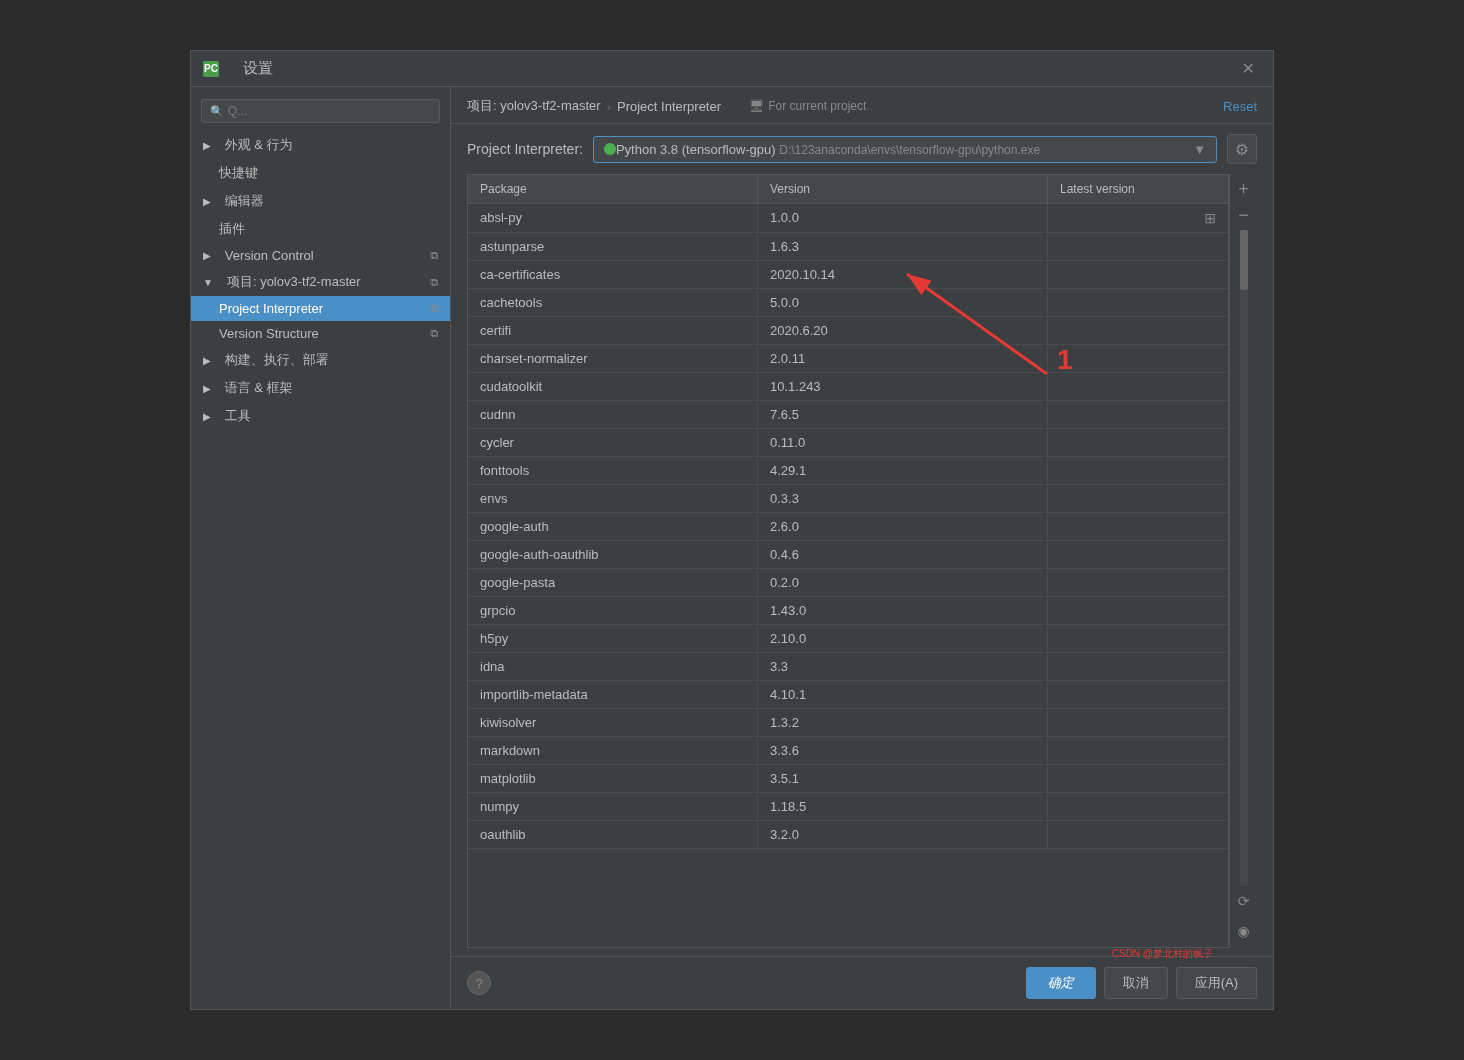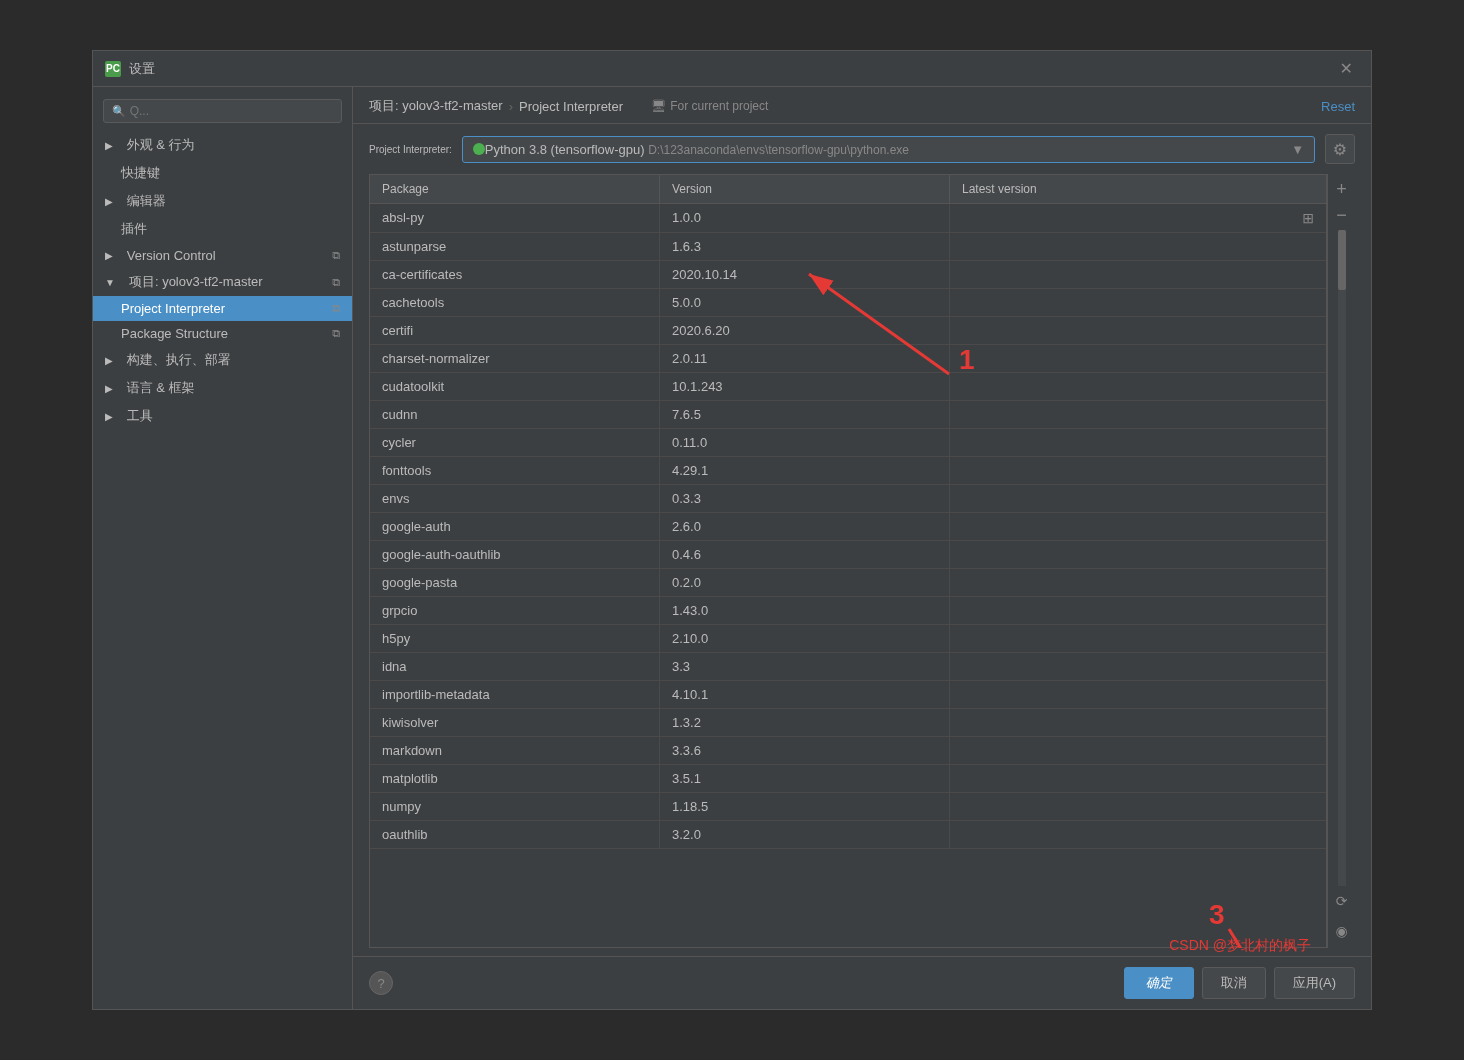--- a/index.html
+++ b/index.html
@@ -7,21 +7,21 @@
       background: #2b2b2b;
       font-family: 'Microsoft YaHei', 'SimHei', Arial, sans-serif;
       font-size: 13px;
       color: #bbbbbb;
       display: flex;
       justify-content: center;
       align-items: center;
       min-height: 100vh;
     }
     .dialog {
-      width: 1280px;
+      width: 1084px;
       height: 960px;
       background: #3c3f41;
       border: 1px solid #555;
       display: flex;
       flex-direction: column;
       position: relative;
     }
     .title-bar {
       background: #3c3f41;
       height: 36px;
@@ -39,21 +39,22 @@
       border-radius: 2px;
       display: flex;
       align-items: center;
       justify-content: center;
       font-size: 10px;
       color: white;
       font-weight: bold;
     }
     .title-bar-text {
       color: #bbbbbb;
-      font-size: 13px;
+      font-size: 15px;
+      margin-left: 16px;
     }
     .title-bar-close {
       margin-left: auto;
       cursor: pointer;
       color: #888;
       font-size: 16px;
       padding: 2px 6px;
     }
     .content {
       display: flex;
@@ -150,21 +151,21 @@
     .interpreter-row {
       padding: 10px 16px;
       display: flex;
       align-items: center;
       gap: 10px;
       flex-shrink: 0;
     }
     .interpreter-label {
       color: #bbbbbb;
       white-space: nowrap;
-      font-size: 10px;
+      font-size: 14px;
     }
     .interpreter-select {
       flex: 1;
       background: #45484a;
       border: 1px solid #4a8fc5;
       border-radius: 3px;
       padding: 5px 10px;
       color: #bbbbbb;
       display: flex;
       align-items: center;
@@ -341,24 +342,24 @@
     .btn.primary {
       background: #4a8fc5;
       border-color: #4a8fc5;
       color: #fff;
       min-width: 70px;
       font-style: italic;
     }
     
     .watermark {
       position: absolute;
-      bottom: 54px;
+      bottom: 48px;
       right: 60px;
       color: #e53935;
-      font-size: 14px;
+      font-size: 10px;
       pointer-events: none;
     }
     svg.annotation-svg {
       position: absolute;
       top: 0;
       left: 0;
       width: 100%;
       height: 100%;
       pointer-events: none;
       overflow: visible;
@@ -410,21 +411,21 @@
       <div class="sidebar-item">
         <span class="arrow down"></span>
         <span>项目: yolov3-tf2-master</span>
         <span class="copy-icon">⧉</span>
       </div>
       <div class="sidebar-item sub active">
         <span>Project Interpreter</span>
         <span class="copy-icon">⧉</span>
       </div>
       <div class="sidebar-item sub">
-        <span>Package Structure</span>
+        <span>Version Structure</span>
         <span class="copy-icon">⧉</span>
       </div>
       <div class="sidebar-item">
         <span class="arrow right"></span>
         <span>构建、执行、部署</span>
       </div>
       <div class="sidebar-item">
         <span class="arrow right"></span>
         <span>语言 &amp; 框架</span>
       </div>

